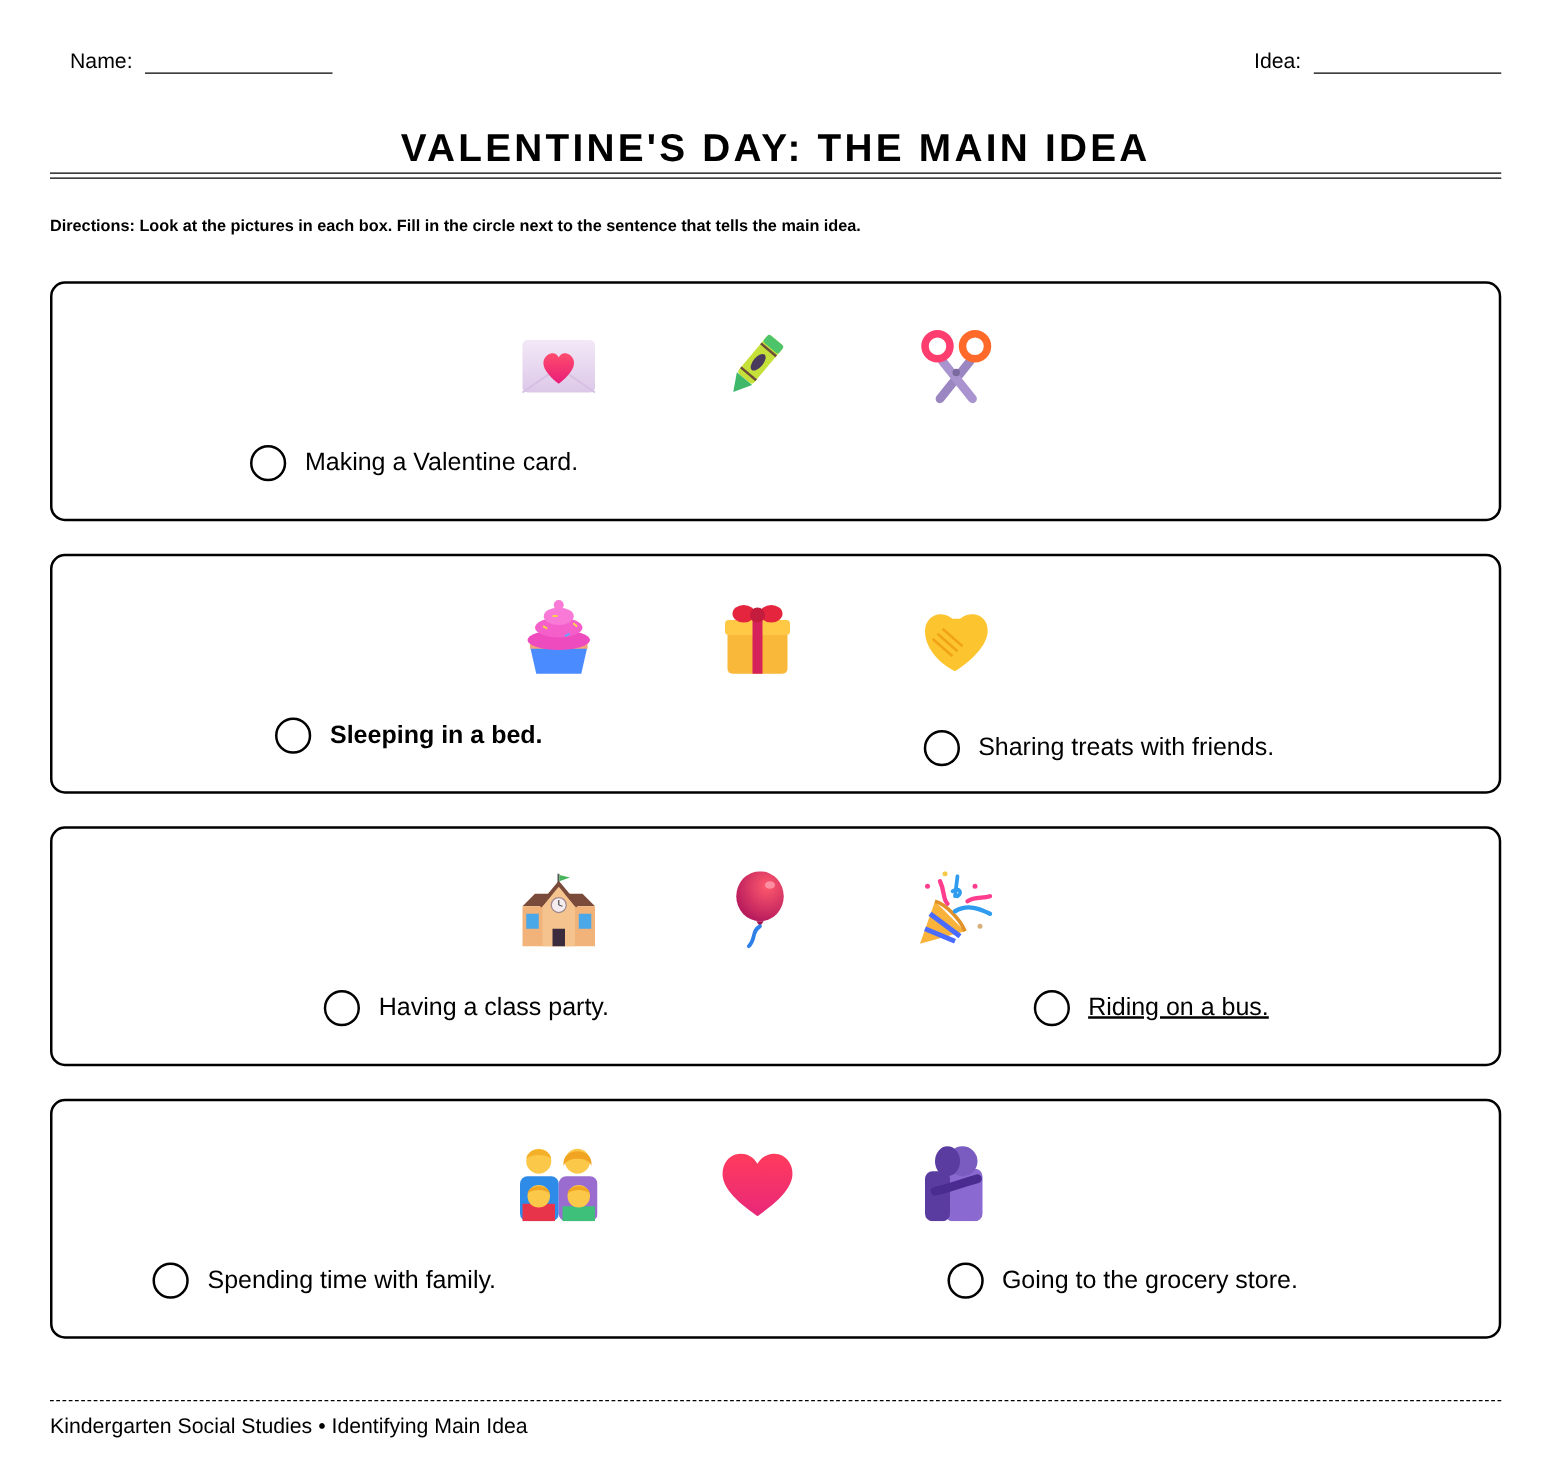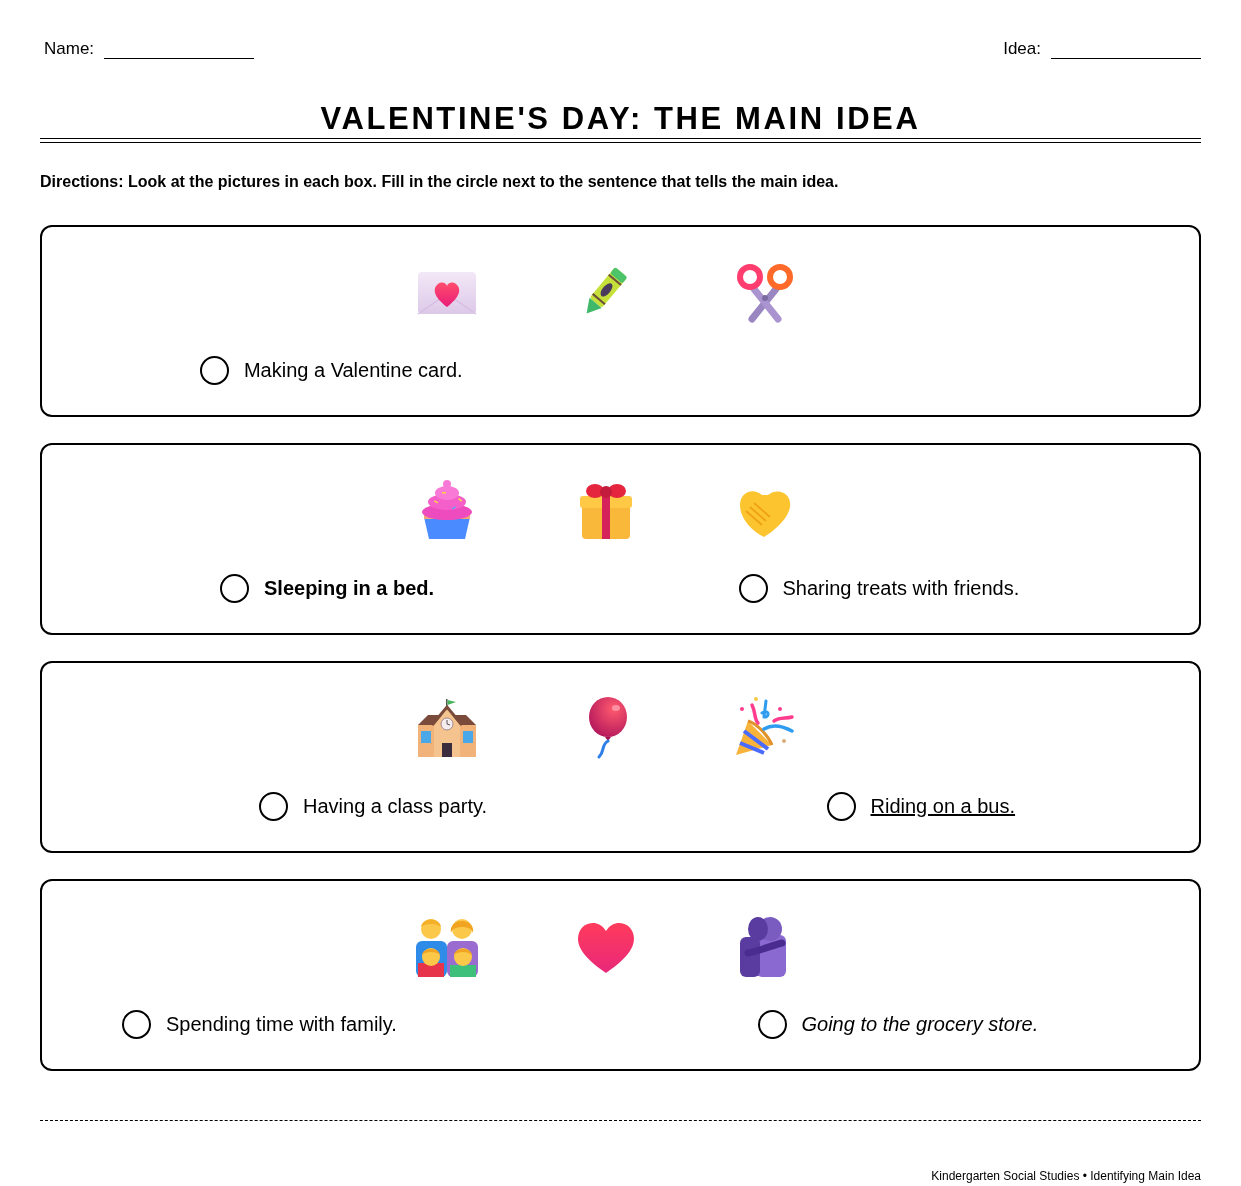--- a/index.html
+++ b/index.html
@@ -9,72 +9,72 @@
       color: #000;
       position: relative;
     }
     .page { position: absolute; left: 40px; top: 0; width: 1161px; }
 
     .header-row {
       position: absolute; top: 38px; left: 0; width: 1161px; height: 24px;
       font-size: 17px;
     }
     .field { position: absolute; top: 0; display: flex; align-items: flex-end; }
-    .field.name { left: 4px; }
+    .field.name { left: 16px; }
     .field.date { right: 0; }
     .field .label { line-height: 22px; }
     .field .line {
       display: inline-block; width: 150px; height: 1px; border-bottom: 1px solid #000;
       margin-left: 10px; margin-bottom: 1px;
     }
 
     .title {
       position: absolute; top: 101px; left: 0; width: 1161px;
       text-align: center; font-size: 31px; font-weight: bold; letter-spacing: 2.6px;
     }
     .double-rule {
       position: absolute; top: 138px; left: 0; width: 1161px; height: 5px;
       border-top: 1px solid #000; border-bottom: 1px solid #000;
     }
     .directions {
       position: absolute; top: 173px; left: 0; width: 1161px;
-      font-size: 16px; font-weight: bold;
+      font-size: 13px; font-weight: bold;
     }
 
     .box {
       position: absolute; left: 0; width: 1161px; height: 192px;
       border: 2px solid #000; border-radius: 12px;
     }
     .icons {
       position: absolute; top: 34px; left: 0; width: 1161px; height: 62px;
     }
     .icon {
       position: absolute; top: 0; width: 62px; height: 62px;
     }
     .icon svg { width: 62px; height: 62px; display: block; }
     .icon.i0 { left: 374px; }
     .icon.i1 { left: 533px; }
     .icon.i2 { left: 692px; }
 
     .options { position: absolute; top: 128px; left: 0; width: 1157px; height: 30px; display: flex; }
-    .opt-col { width: 50%; display: flex; justify-content: center; align-items: flex-end; }
+    .opt-col { width: 50%; display: flex; justify-content: center; align-items: center; }
     .option { display: flex; align-items: center; cursor: pointer; }
     .circle {
       width: 29px; height: 29px; border: 2px solid #000; border-radius: 50%;
       margin-right: 15px; background: #fff;
     }
     .opt-text { font-size: 20px; }
 
     .footer-rule {
       position: absolute; top: 1120px; left: 0; width: 1161px; height: 1px;
       border-top: 1px dashed #000;
     }
     .footer-text {
-      position: absolute; top: 1169px; left: 0; width: 1161px; text-align: right;
-      font-size: 12px;
+      position: absolute; top: 1131px; left: 0; width: 1161px; text-align: left;
+      font-size: 17px;
     }
   </style>
 </head>
 <body>
 
 <div class="page">
 
   <div class="header-row">
     <div class="field name">
       <span class="label">Name:</span>
@@ -293,21 +293,21 @@
         </svg>
       </div>
     </div>
     <div class="options">
       <div class="opt-col" style="justify-content:flex-start; padding-left:80px;">
         <div class="option">
           <span class="circle"></span>
           <span class="opt-text">Spending time with family.</span>
         </div>
       </div>
-      <div class="opt-col" style="justify-content:flex-start; padding-left:137px;font-style:italic;">
+      <div class="opt-col" style="justify-content:flex-start; padding-left:137px;">
         <div class="option">
           <span class="circle"></span>
           <span class="opt-text">Going to the grocery store.</span>
         </div>
       </div>
     </div>
   </div>
 
   <div class="footer-rule"></div>
   <div class="footer-text">Kindergarten Social Studies • Identifying Main Idea</div>

